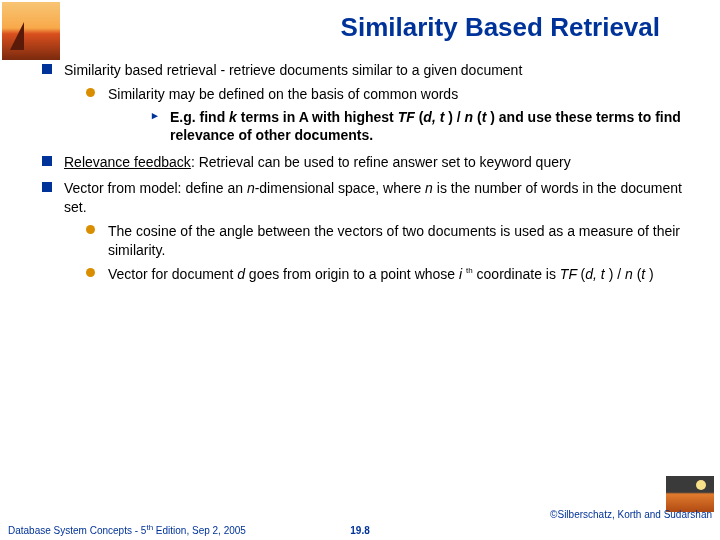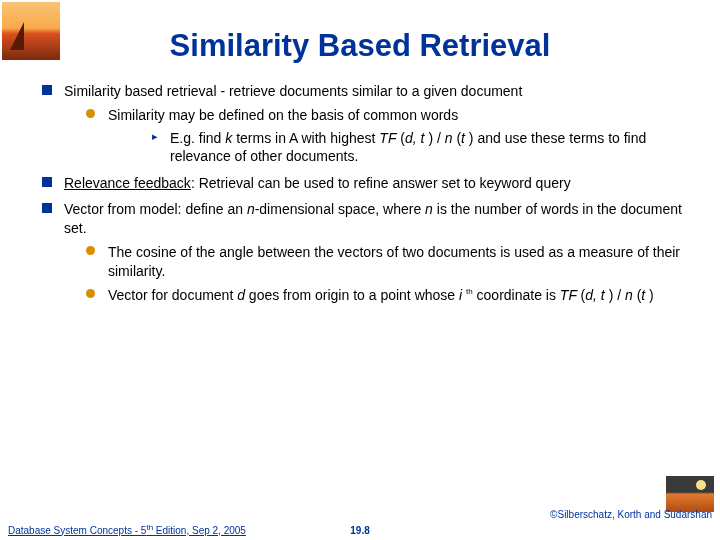--- a/index.html
+++ b/index.html
@@ -43,25 +43,25 @@
     content: "";
     position: absolute;
     top: 4px;
     right: 8px;
     width: 10px;
     height: 10px;
     background: #f7e08a;
     border-radius: 50%;
   }
   h1.title {
-    text-align: center;
+    text-align: right;
     color: #003399;
-    font-size: 31px;
+    font-size: 26px;
     font-weight: bold;
-    margin: 28px 60px 18px 60px;
+    margin: 12px 60px 18px 60px;
   }
   .content {
     margin: 0 18px 0 42px;
     font-size: 14px;
     line-height: 1.32;
     color: #000;
   }
   .l1 {
     position: relative;
     padding-left: 22px;
@@ -88,38 +88,39 @@
     top: 3px;
     width: 9px;
     height: 9px;
     background: #d98e00;
     border-radius: 50%;
   }
   .l3 {
     position: relative;
     padding-left: 18px;
     margin: 4px 0 4px 44px;
+    font-weight: bold;
   }
   .l3::before {
     content: "\25B8";
     position: absolute;
     left: 0;
     top: 0;
     color: #003399;
     font-size: 11px;
   }
   .footer {
     position: absolute;
     bottom: 4px;
     left: 0;
     width: 720px;
     font-size: 10px;
     color: #003399;
   }
-  .footer .left { position: absolute; left: 8px; bottom: 0; text-decoration: underline; }
+  .footer .left { position: absolute; left: 8px; bottom: 0; }
   .footer .center { position: absolute; width: 100%; text-align: center; bottom: 0; font-weight: bold; }
   .footer .right { position: absolute; right: 8px; bottom: 16px; }
   .sup { vertical-align: super; font-size: 8px; }
   .ital { font-style: italic; }
 </style>
 </head>
 <body>
 
 <div class="logo-top"></div>
 

